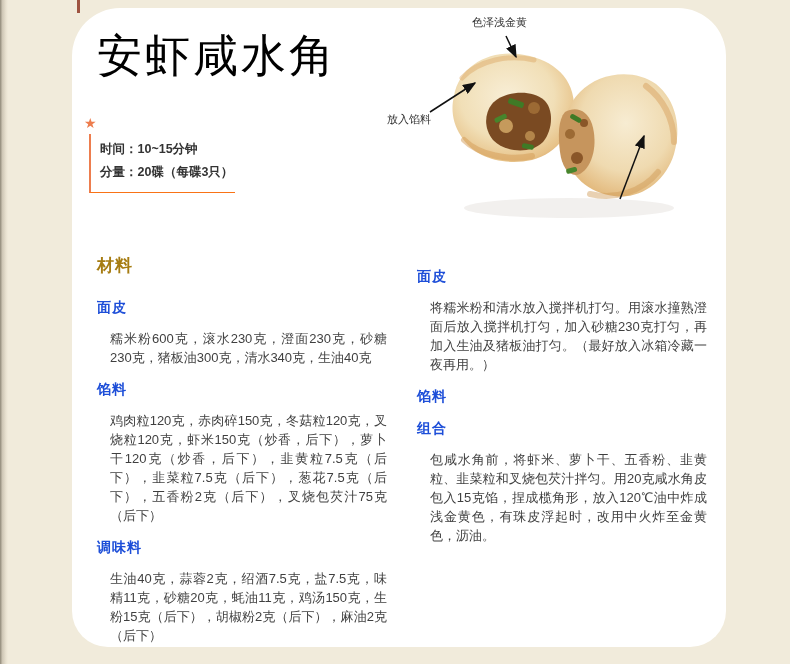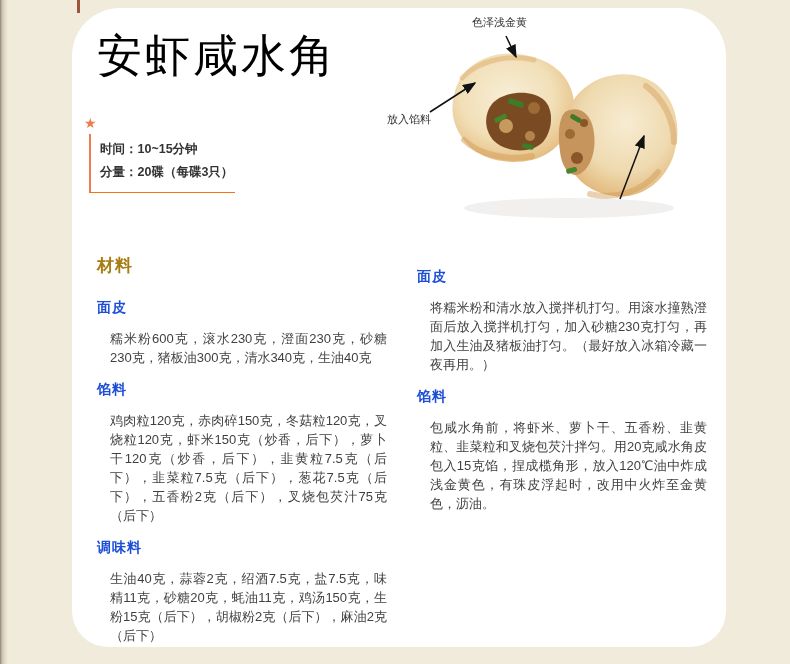--- a/index.html
+++ b/index.html
@@ -151,16 +151,17 @@
     <h3>馅料</h3>
     <p>鸡肉粒120克，赤肉碎150克，冬菇粒120克，叉烧粒120克，虾米150克（炒香，后下），萝卜干120克（炒香，后下），韭黄粒7.5克（后下），韭菜粒7.5克（后下），葱花7.5克（后下），五香粉2克（后下），叉烧包芡汁75克（后下）</p>
     <h3>调味料</h3>
     <p>生油40克，蒜蓉2克，绍酒7.5克，盐7.5克，味精11克，砂糖20克，蚝油11克，鸡汤150克，生粉15克（后下），胡椒粉2克（后下），麻油2克（后下）</p>
   </div>
 
   <div class="col col-right">
     <h3>面皮</h3>
     <p>将糯米粉和清水放入搅拌机打匀。用滚水撞熟澄面后放入搅拌机打匀，加入砂糖230克打匀，再加入生油及猪板油打匀。（最好放入冰箱冷藏一夜再用。）</p>
     <h3>馅料</h3>
+    <h3>组合</h3>
     <p>包咸水角前，将虾米、萝卜干、五香粉、韭黄粒、韭菜粒和叉烧包芡汁拌匀。用20克咸水角皮包入15克馅，捏成榄角形，放入120℃油中炸成浅金黄色，有珠皮浮起时，改用中火炸至金黄色，沥油。</p>
   </div>
 
 </div>
 
 </body></html>

